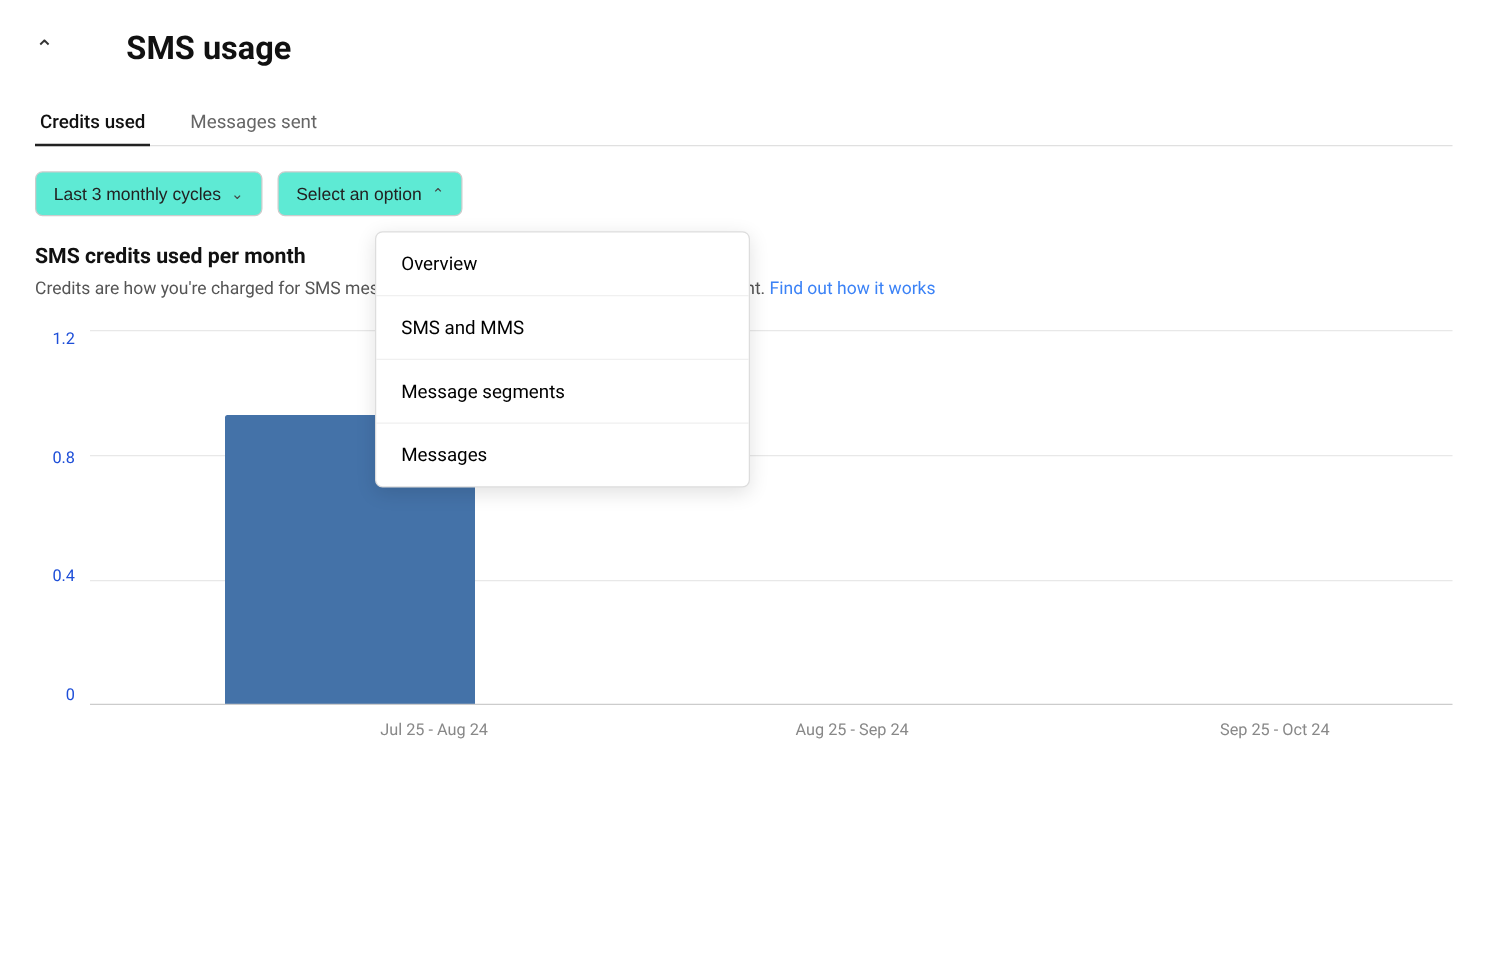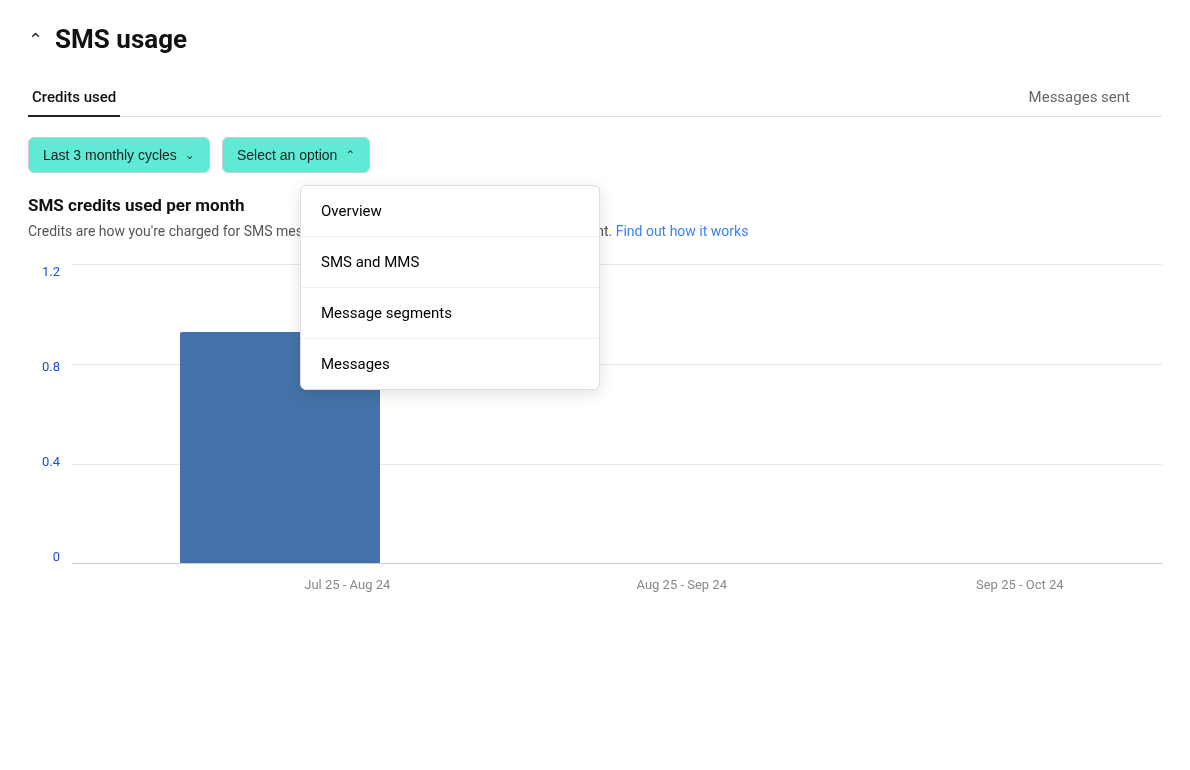--- a/index.html
+++ b/index.html
@@ -25,29 +25,29 @@
     }
     .header-chevron {
       font-size: 18px;
       cursor: pointer;
       color: #333;
     }
     .header-title {
       font-size: 26px;
       font-weight: 700;
       color: #111;
+      margin-left: 46px;
     }
 
     
     .tabs {
       display: flex;
       gap: 0;
       border-bottom: 1px solid #e0e0e0;
       margin-bottom: 20px;
-      justify-content: space-between;
     }
     .tab {
       padding: 10px 4px;
       margin-right: 28px;
       font-size: 15px;
       color: #666;
       cursor: pointer;
       position: relative;
       white-space: nowrap;
     }

